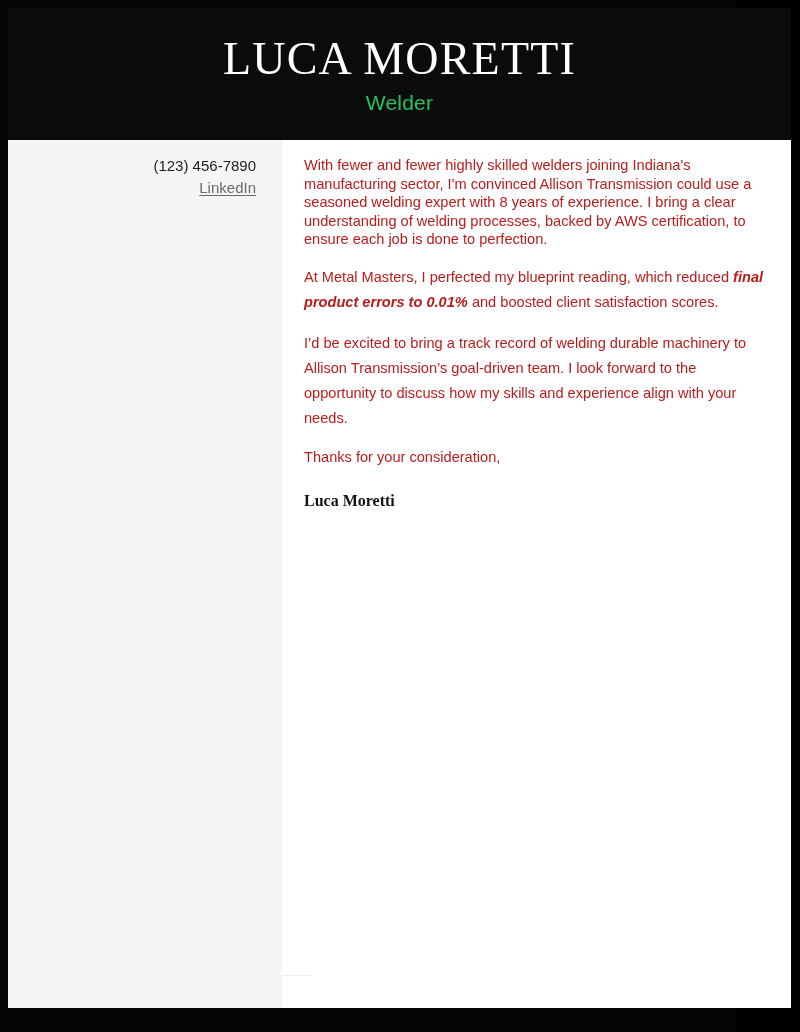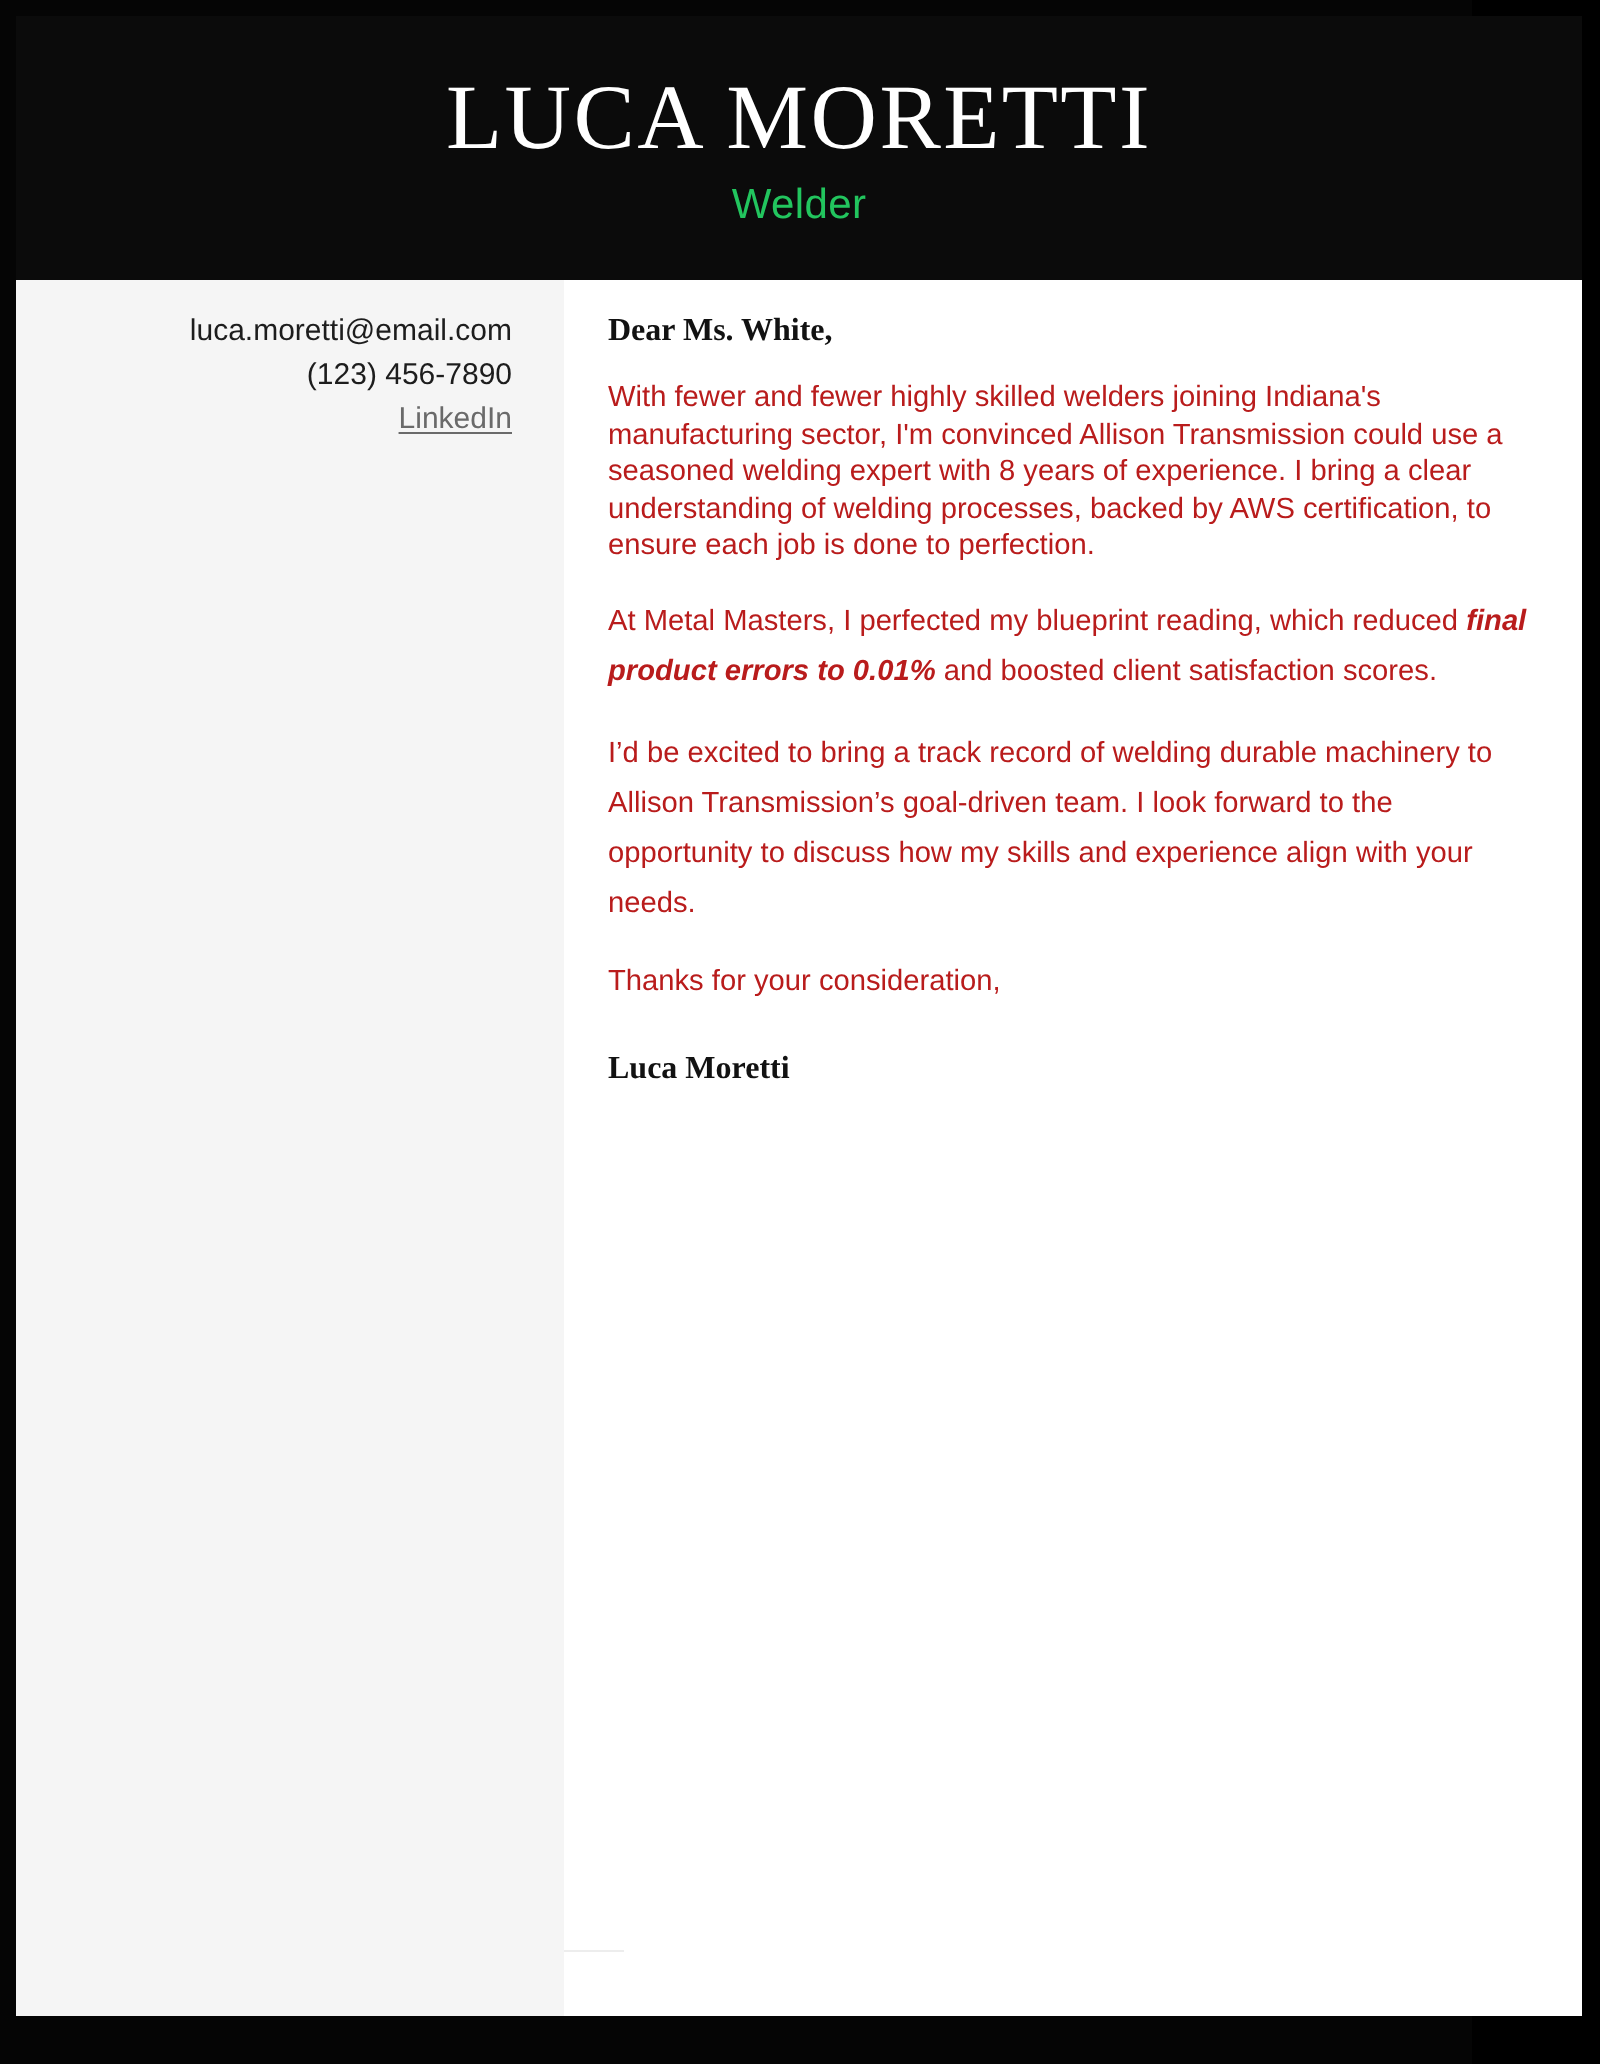--- a/index.html
+++ b/index.html
@@ -154,29 +154,27 @@
   <div class="sheet">
 
     <div class="header">
       <div class="header-name">LUCA MORETTI</div>
       <div class="header-title">Welder</div>
     </div>
 
     <div class="content">
 
       <aside class="sidebar">
-        <p class="contact-line">luca.moretti@email.com</p>
         <p class="contact-line">(123) 456-7890</p>
         <p class="contact-line">
           <span class="contact-link">LinkedIn</span>
         </p>
       </aside>
 
       <main class="letter">
-        <p class="salutation">Dear Ms. White,</p>
 
         <p class="para tight">With fewer and fewer highly skilled welders joining Indiana's manufacturing sector, I'm convinced Allison Transmission could use a seasoned welding expert with 8 years of experience. I bring a clear understanding of welding processes, backed by AWS certification, to ensure each job is done to perfection.</p>
 
         <p class="para loose">
           <span>At Metal Masters, I perfected my blueprint reading, which reduced </span><span class="emph">final product errors to 0.01%</span><span> and boosted client satisfaction scores.</span>
         </p>
 
         <p class="para loose">I’d be excited to bring a track record of welding durable machinery to Allison Transmission’s goal-driven team. I look forward to the opportunity to discuss how my skills and experience align with your needs.</p>
 
         <p class="para single">Thanks for your consideration,</p>

